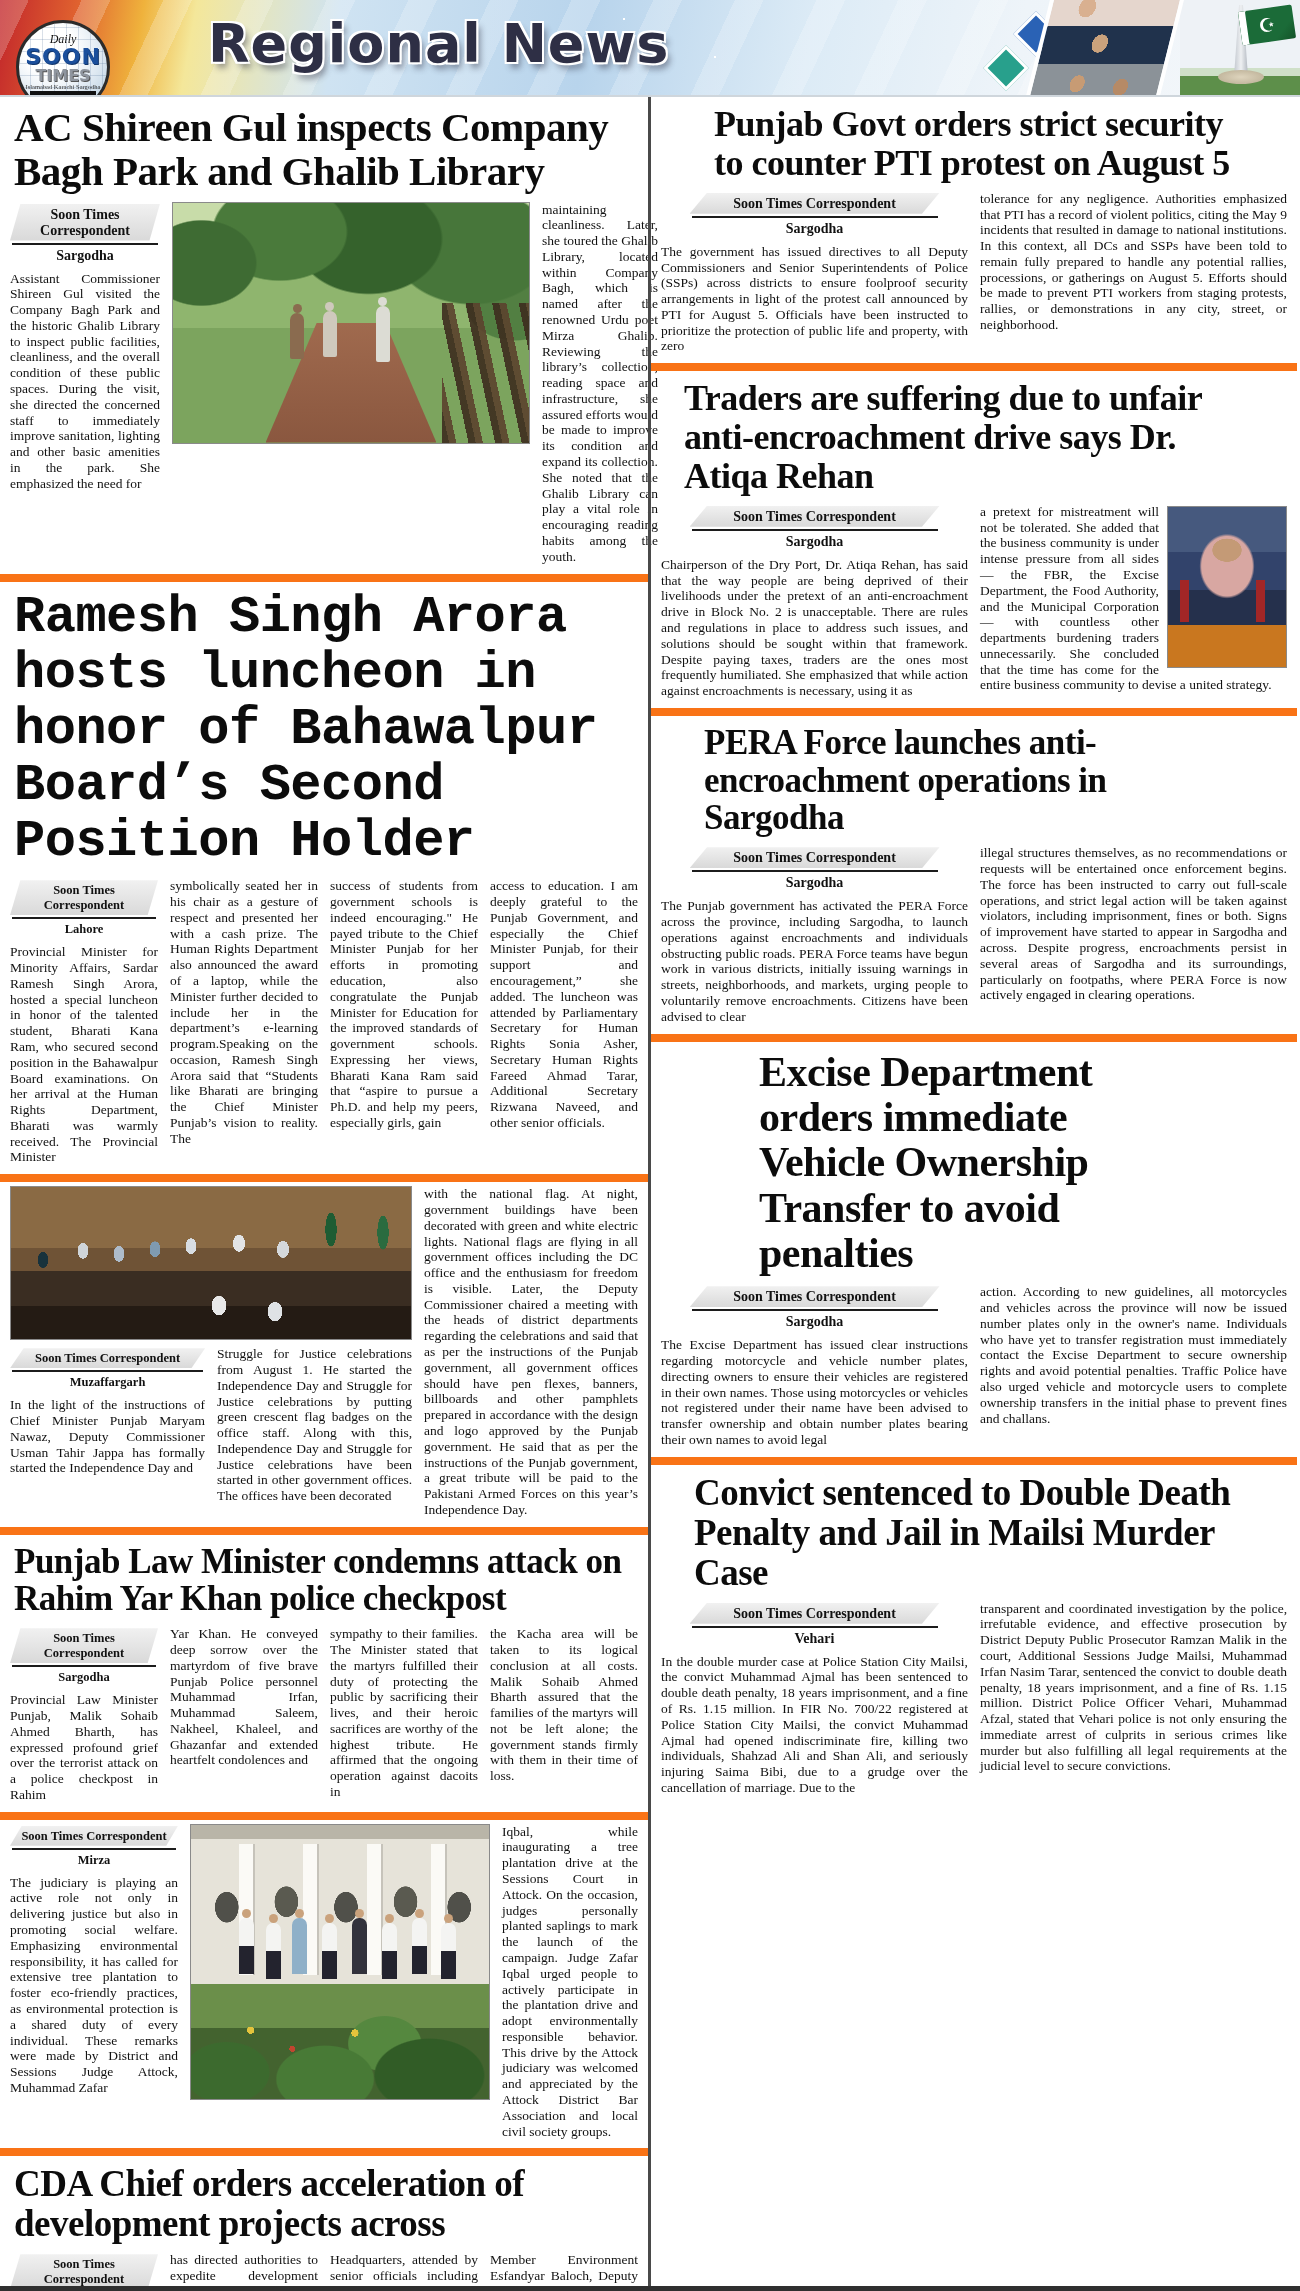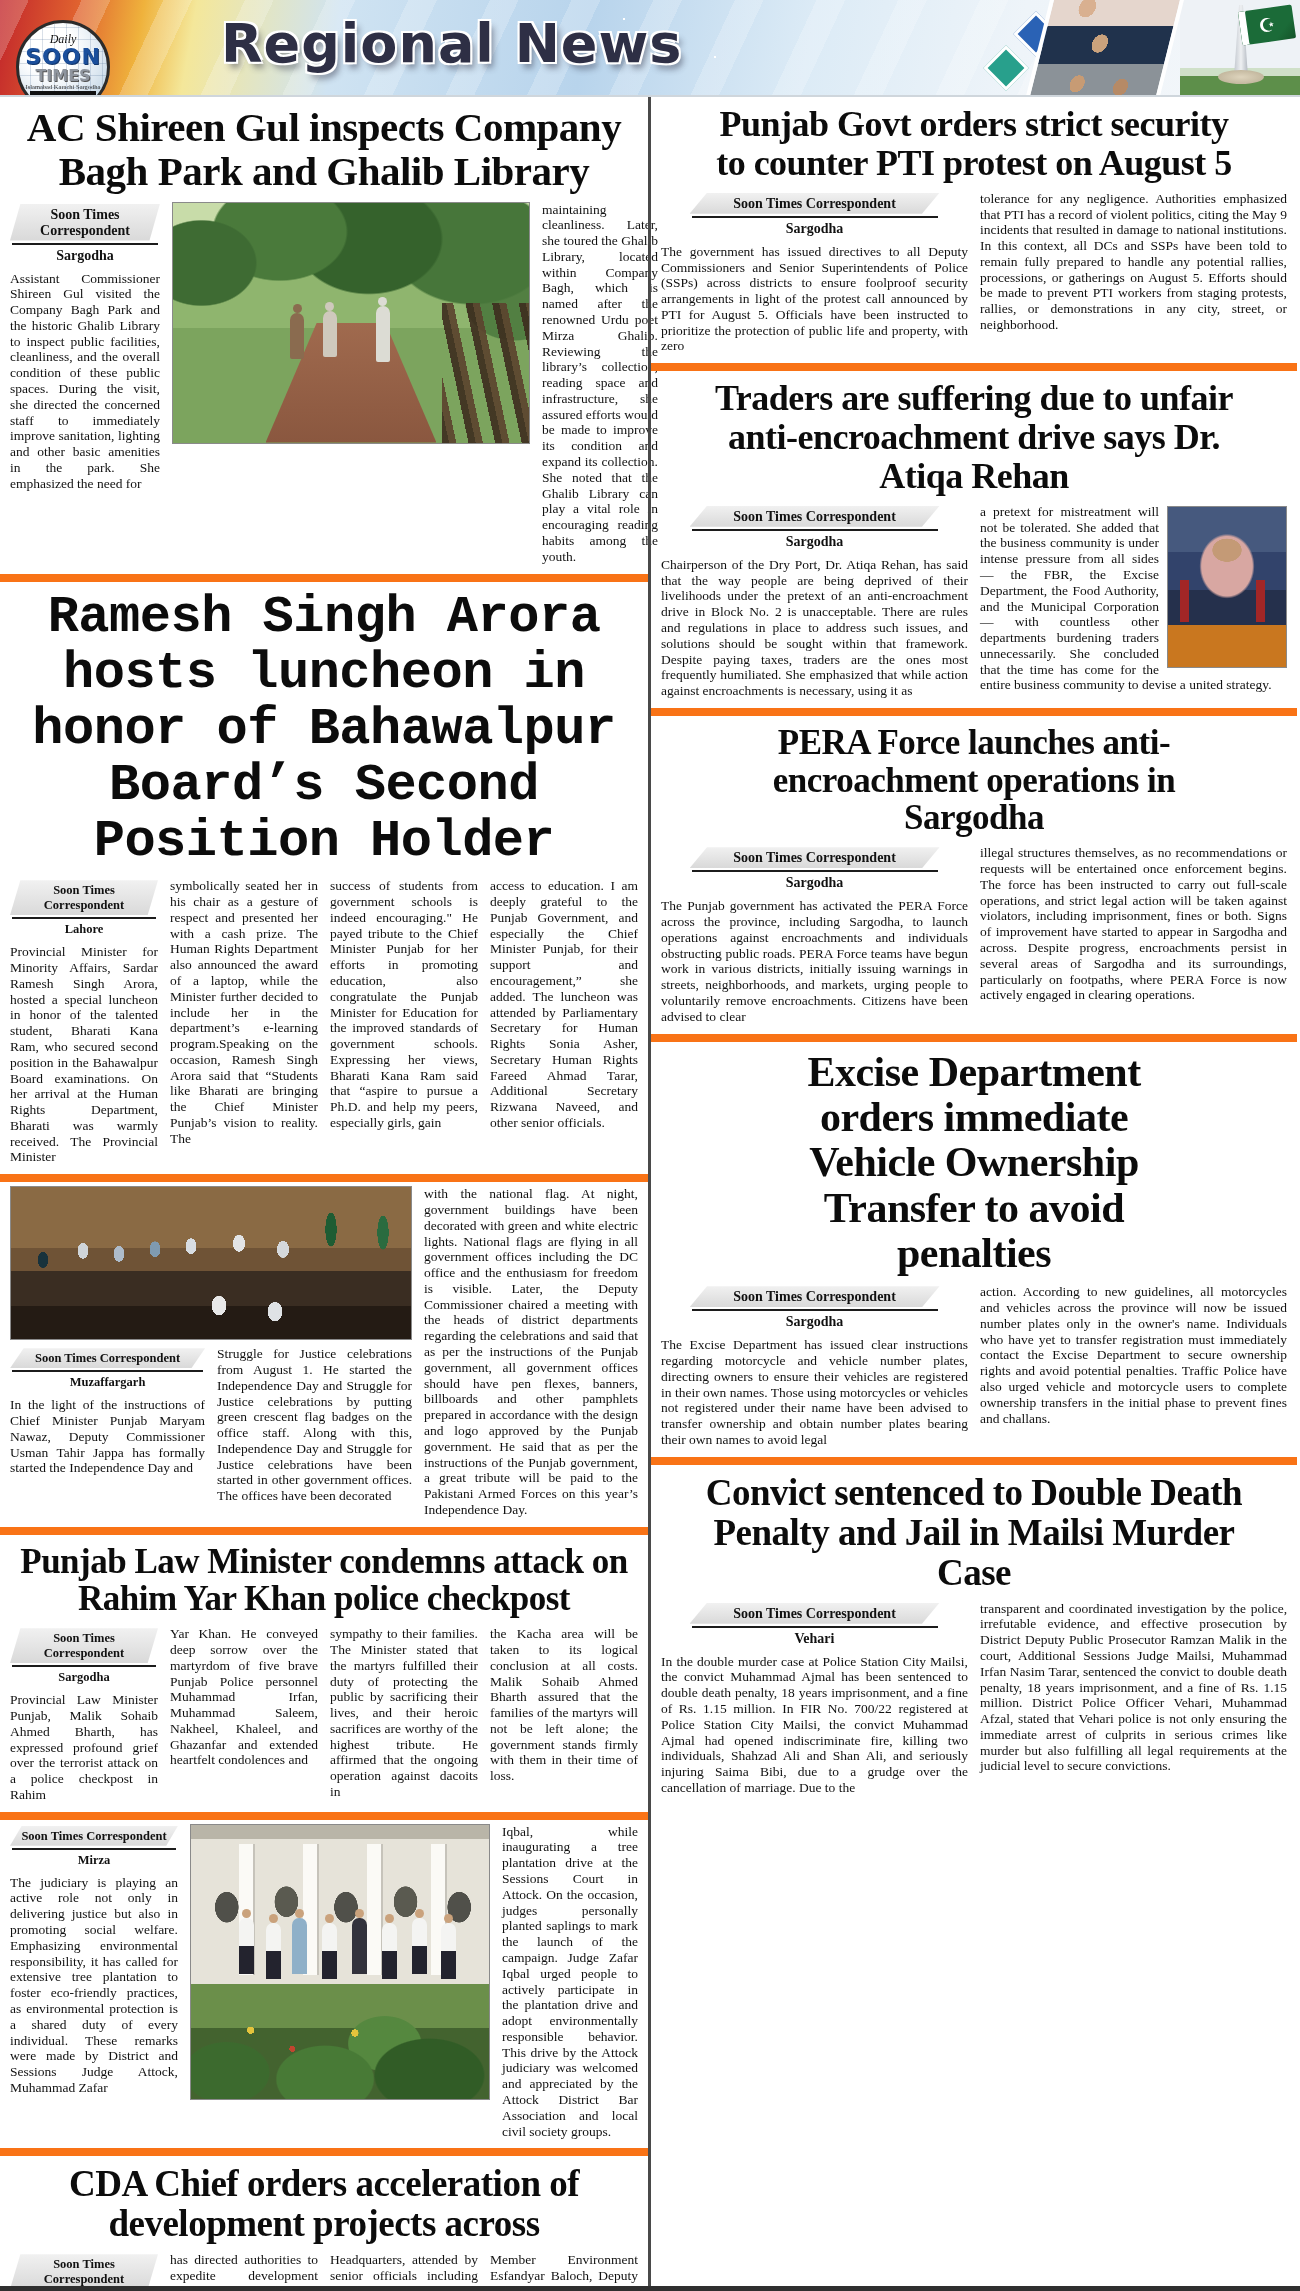--- a/index.html
+++ b/index.html
@@ -21,21 +21,21 @@
     background:repeating-linear-gradient(0deg,transparent 0 11px,rgba(80,110,150,.22) 11px 12px),
                repeating-linear-gradient(90deg,transparent 0 11px,rgba(80,110,150,.22) 11px 12px);}
   .logo-daily{font-style:italic;font-size:12px;margin-top:9px;position:relative;}
   .logo-soon{font-family:"DejaVu Sans",sans-serif;font-weight:bold;font-size:22px;color:#1b4f9c;
     letter-spacing:1px;line-height:.95;text-shadow:1px 1px 0 #12366b;position:relative;}
   .logo-times{font-family:"DejaVu Sans",sans-serif;font-weight:bold;font-size:16px;color:#8f959e;
     line-height:.95;text-shadow:1px 1px 0 #555;position:relative;}
   .logo-cities{font-size:6.5px;color:#333;position:relative;}
   .logo-cert{display:inline-block;background:#111;color:#fff;font-size:7px;font-weight:bold;
     padding:15px 4px;margin-top:1px;font-family:"DejaVu Sans",sans-serif;position:relative;}
-  .banner-title{position:absolute;left:221px;top:12px;font-family:"DejaVu Sans",sans-serif;
+  .banner-title{position:absolute;left:208px;top:12px;font-family:"DejaVu Sans",sans-serif;
     font-weight:bold;font-size:54px;color:#2e2f45;letter-spacing:1px;z-index:2;
     text-shadow:-2px -2px 0 #fff,2px -2px 0 #fff,-2px 2px 0 #fff,2px 2px 0 #fff,4px 6px 6px rgba(40,40,60,.45);}
   .diamond{position:absolute;width:26px;height:26px;transform:rotate(45deg);z-index:1;border:3px solid #fff;}
   .d1{left:1020px;top:18px;background:#2a62b5;}
   .d2{left:1055px;top:48px;background:#cf3b2e;}
   .d3{left:990px;top:52px;background:#28a08c;}
   .photo-strip{position:absolute;right:128px;top:-8px;width:126px;height:112px;transform:skewX(-14deg);
     overflow:hidden;border-left:4px solid #fff;border-right:4px solid #fff;z-index:2;
     background:
       radial-gradient(14px 16px at 28% 14%, #d9b090 0 60%, transparent 61%),
@@ -51,21 +51,21 @@
     background:radial-gradient(#ded4bd,#b8ac92);}
   .flag{position:absolute;right:6px;top:8px;width:54px;height:34px;transform:rotate(-8deg);
     background:linear-gradient(135deg,#1b6b38 0 75%,#145428);box-shadow:inset 7px 0 0 #fff;border-radius:2px;
     color:#fff;font-size:19px;line-height:34px;text-align:center;font-family:"DejaVu Sans",sans-serif;}
   
   .content{display:flex;align-items:stretch;}
   .group{width:648px;}
   .group-right{border-left:3px solid #4a4a4a;width:646px;}
   .article{padding:4px 10px 9px;}
   .article + .article{border-top:8px solid #f97316;}
-  .hl{font-weight:bold;text-align:center;line-height:1.08;color:#0c0c0c;letter-spacing:-.5px;margin:4px auto 8px;}
+  .hl{font-weight:bold;text-align:left;line-height:1.08;color:#0c0c0c;letter-spacing:-.5px;margin:4px auto 8px;}
   .hl-41{font-size:41px;}.hl-40{font-size:52px;font-family:Liberation Mono, monospace;}.hl-37{font-size:37px;}.hl-36{font-size:36px;}
   .hl-35{font-size:35px;}.hl-48{font-size:48px;}.hl-42{font-size:42px;}
   .w520{max-width:520px;}.w580{max-width:580px;}.w560{max-width:560px;}.w430{max-width:430px;}
   .w620{max-width:620px;}.w540{max-width:540px;}
   .by{margin:2px auto 7px;max-width:250px;}
   .by .box{background:linear-gradient(180deg,#f1f1f1,#d9d9d9);font-weight:bold;font-size:14px;
     text-align:center;padding:3px 6px 2px;clip-path:polygon(7% 0,100% 0,93% 100%,0 100%);}
   .by .rule{height:2px;background:#1c1c1c;margin:2px 2px 3px;}
   .by .city{font-weight:bold;font-size:14px;text-align:center;}
   .by.small .box,.by.small .city{font-size:12.5px;}

